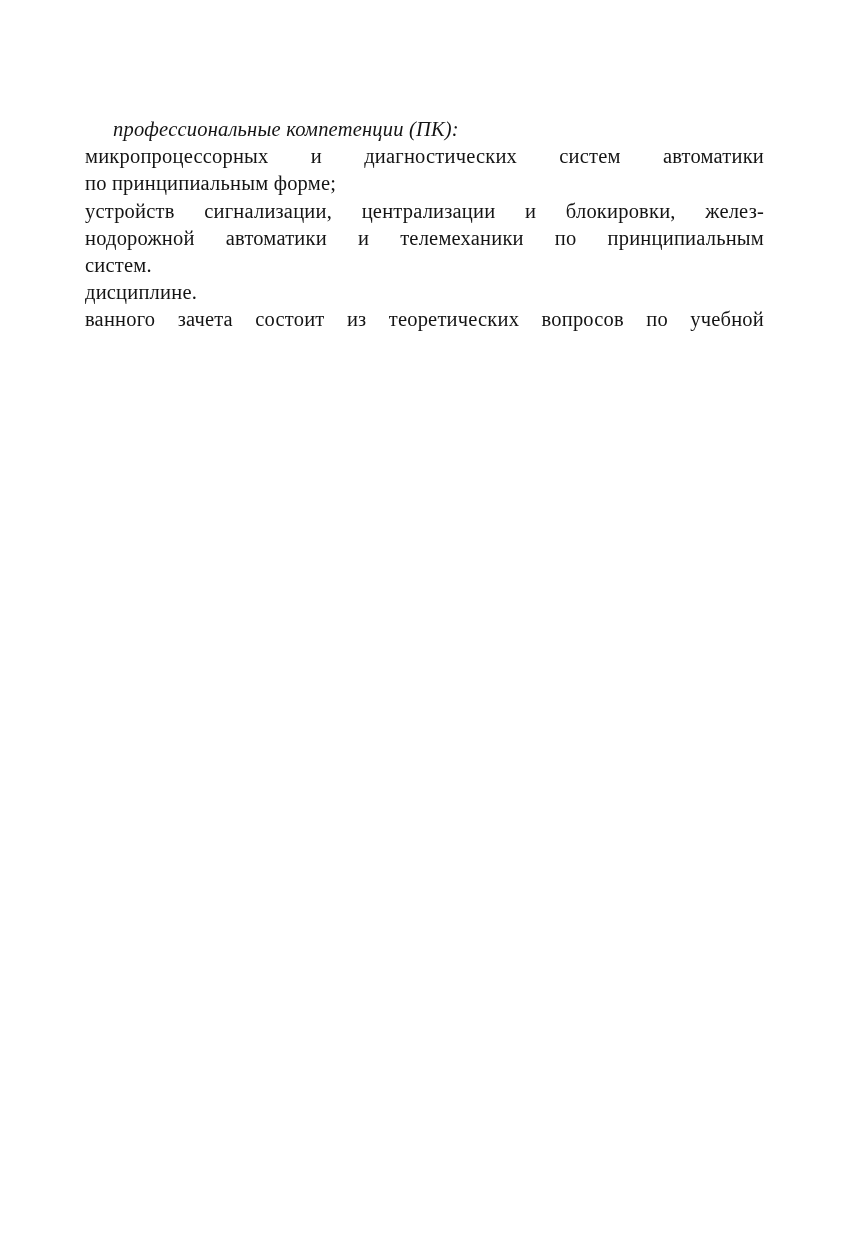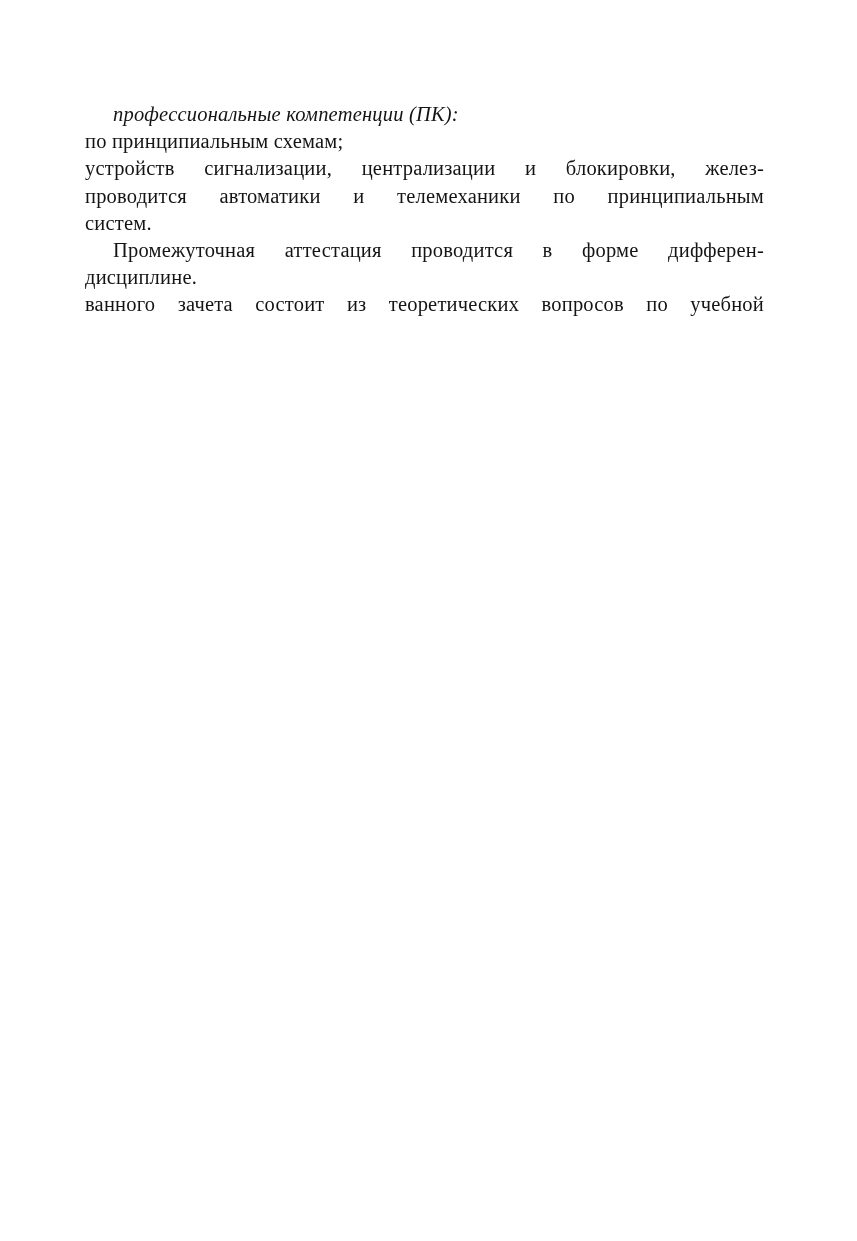--- a/index.html
+++ b/index.html
@@ -10,21 +10,21 @@
   .page {
     position: relative;
     width: 857px;
     height: 1241px;
     background: #ffffff;
     overflow: hidden;
   }
   .text-block {
     position: absolute;
     left: 85px;
-    top: 101px;
+    top: 116px;
     width: 679px;
     font-family: "Liberation Serif", "DejaVu Serif", serif;
     font-size: 20.5px;
     line-height: 27.2px;
     color: #141414;
     letter-spacing: 0.2px;
   }
   .para {
     margin: 0;
     padding: 0;
@@ -46,26 +46,26 @@
 </style>
 </head>
 <body>
 
 <div class="page" style="background: rgb(255, 255, 255);">
   <div class="text-block" style="color: rgb(20, 20, 20);">
       <div class="para italic">
         <div class="line indent">профессиональные компетенции (ПК):</div>
       </div>
       <div class="para">
-        <div class="line">по принципиальным схемам;</div>
+        <div class="line justify">микропроцессорных и диагностических систем автоматики</div>
+        <div class="line">по принципиальным форме;</div>
       </div>
       <div class="para">
         <div class="line justify">устройств сигнализации, централизации и блокировки, желез-</div>
-        <div class="line justify">проводится автоматики и телемеханики по принципиальным</div>
+        <div class="line justify">нодорожной автоматики и телемеханики по принципиальным</div>
         <div class="line">систем.</div>
       </div>
       <div class="para">
-        <div class="line justify indent">Промежуточная аттестация проводится в форме дифферен-</div>
         <div class="line">дисциплине.</div>
         <div class="line justify">ванного зачета состоит из теоретических вопросов по учебной</div>
       </div>
     </div>
 </div>
 
 </body></html>

